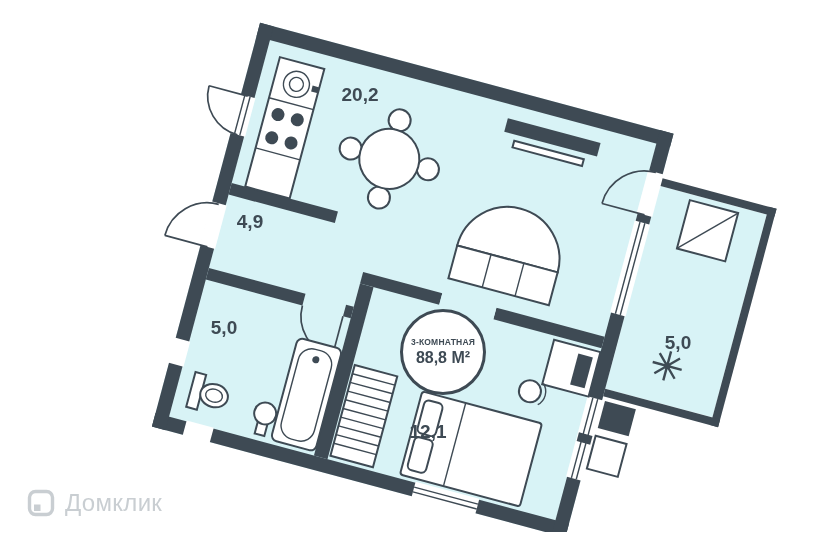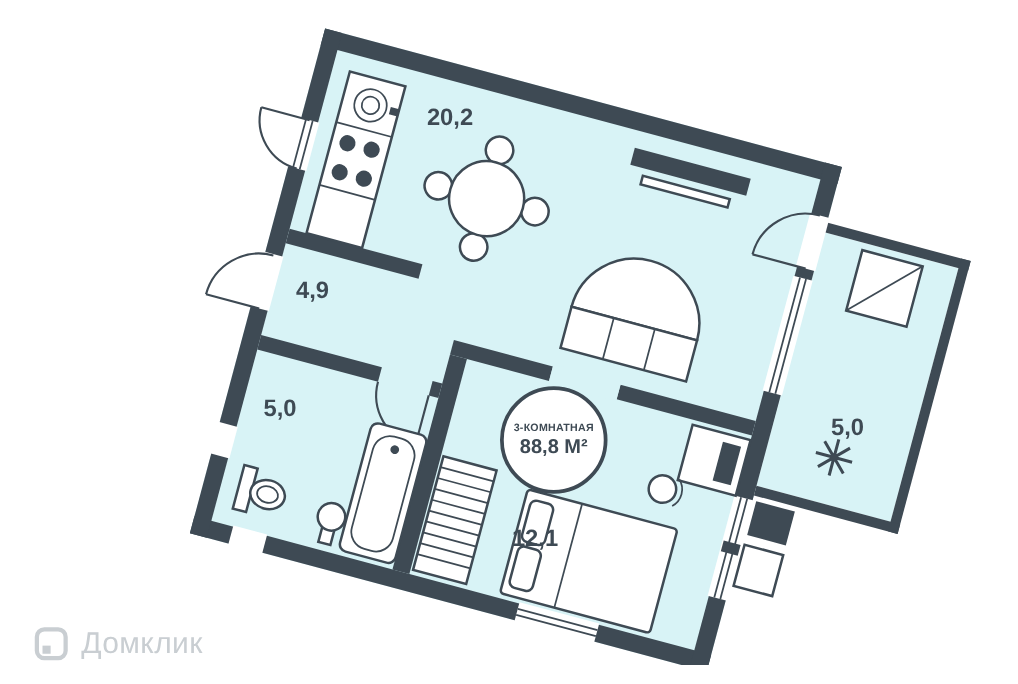--- a/index.html
+++ b/index.html
@@ -26,21 +26,21 @@
   }
   .badge{
     position:absolute;left:443px;top:352px;transform:translate(-50%,-50%);
     width:80px;height:80px;border-radius:50%;background:#fff;
     border:3px solid var(--wall);display:flex;flex-direction:column;
     align-items:center;justify-content:center;color:var(--wall);z-index:3;
   }
   .badge-type{font-size:8.5px;font-weight:bold;letter-spacing:.2px;margin-bottom:2px;}
   .badge-area{font-size:16px;font-weight:bold;}
   .watermark{
-    position:absolute;left:26px;top:500px;display:flex;align-items:center;gap:9px;
+    position:absolute;left:26px;top:488px;display:flex;align-items:center;gap:9px;
     color:var(--wm);
   }
   .wm-text{font-size:24px;font-weight:400;letter-spacing:.3px;}
 </style>
 </head>
 <body>
 
 <div class="stage">
 
   <svg class="plan-svg" width="814" height="547" viewBox="0 0 814 547">
@@ -200,21 +200,21 @@
 
       <g>
         <rect class="furn-dark" x="417" y="262" width="32" height="28"></rect>
         <rect class="furn" x="417" y="298" width="32" height="34"></rect>
       </g>
 
     </g>
   </svg>
 
   <div class="room-label" style="left:360px;top:95px">20,2</div>
-  <div class="room-label" style="left:250px;top:233px">4,9</div>
+  <div class="room-label" style="left:250px;top:222px">4,9</div>
   <div class="room-label" style="left:224px;top:328px">5,0</div>
   <div class="room-label" style="left:428px;top:432px">12,1</div>
   <div class="room-label" style="left:678px;top:343px">5,0</div>
 
   <div class="badge">
     <div class="badge-type">3-КОМНАТНАЯ</div>
     <div class="badge-area">88,8 М²</div>
   </div>
 
   <div class="watermark">

